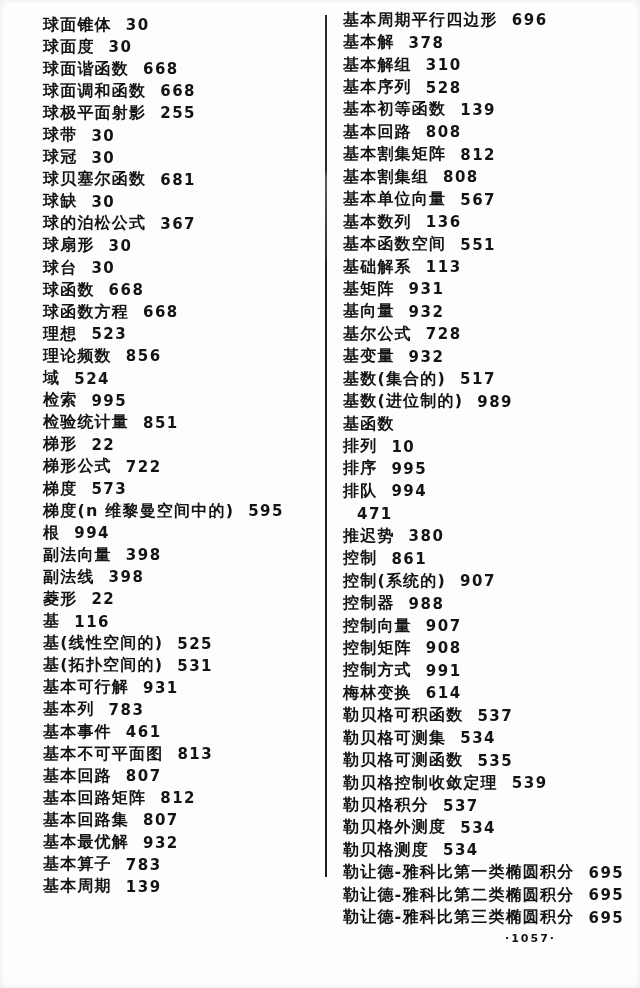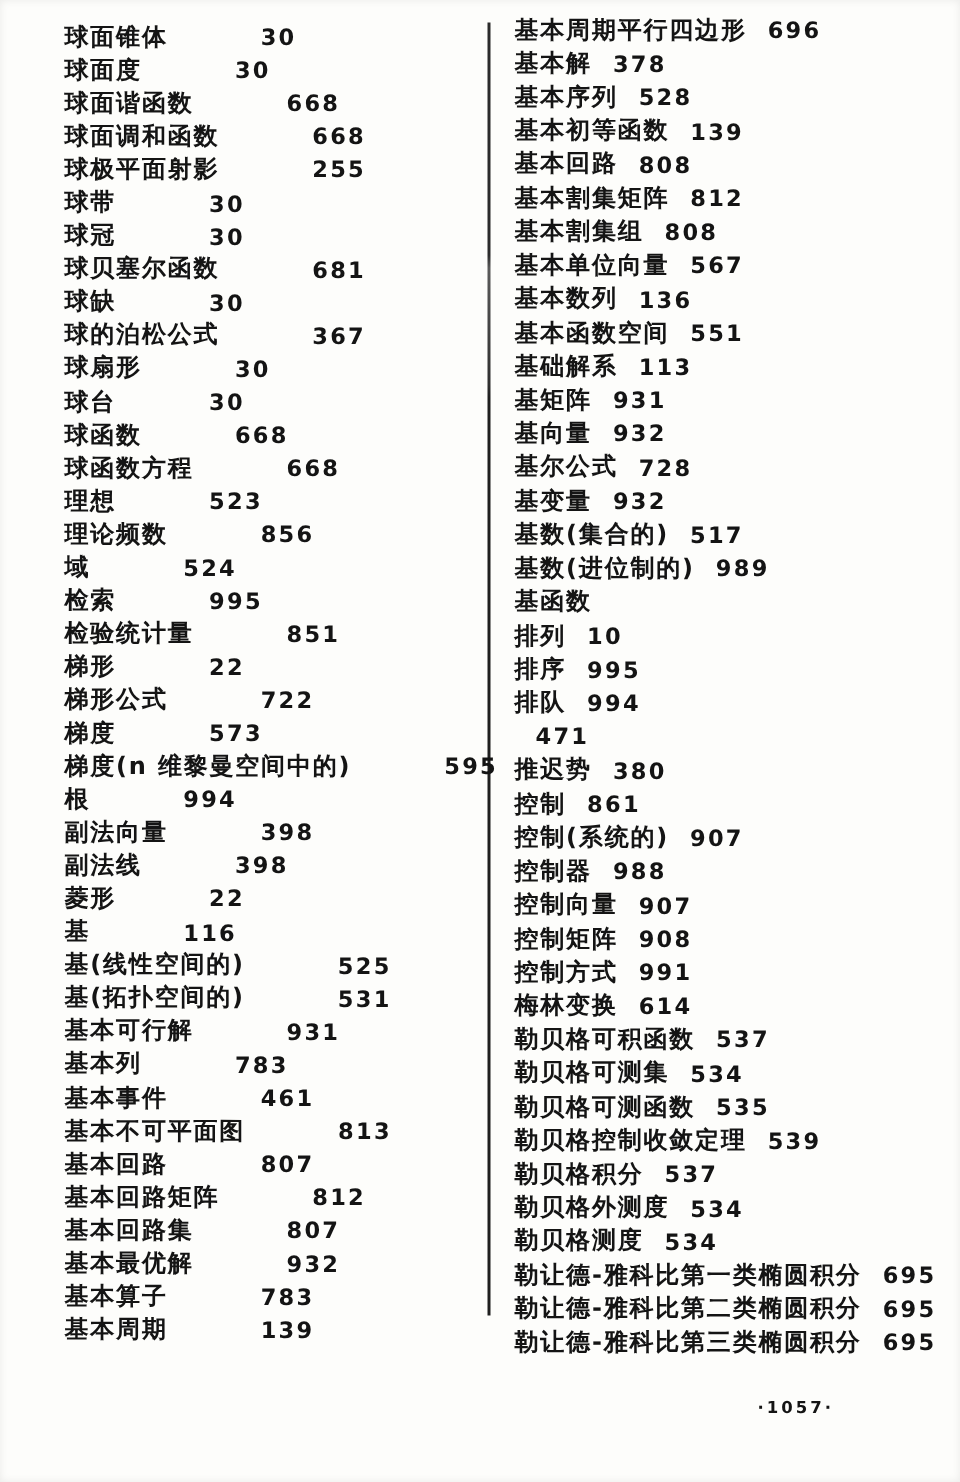--- a/index.html
+++ b/index.html
@@ -20,21 +20,21 @@
   .column {
     position: absolute;
   }
   .col-left { left: 43px; top: 14px; }
   .col-right { left: 343px; top: 9px; }
   .entry {
     display: flex;
     align-items: center;
     white-space: nowrap;
   }
-  .col-left .entry { height: 22.1px; gap: 48px; }
+  .col-left .entry { height: 22.1px; }
   .col-right .entry { height: 22.45px; }
   .term {
     font-size: 16px;
     font-weight: 600;
     letter-spacing: 1.2px;
   }
   .pagenum {
     font-size: 15px;
     font-weight: 700;
     letter-spacing: 1.5px;
@@ -278,20 +278,24 @@
       <div class="entry">
         <span class="term">基本周期平行四边形</span>
         <span class="pagenum">696</span>
       </div>
 
       <div class="entry">
         <span class="term">基本解</span>
         <span class="pagenum">378</span>
       </div>
 
+      <div class="entry">
+        <span class="term">基本解组</span>
+        <span class="pagenum">310</span>
+      </div>
 
       <div class="entry">
         <span class="term">基本序列</span>
         <span class="pagenum">528</span>
       </div>
 
       <div class="entry">
         <span class="term">基本初等函数</span>
         <span class="pagenum">139</span>
       </div>

